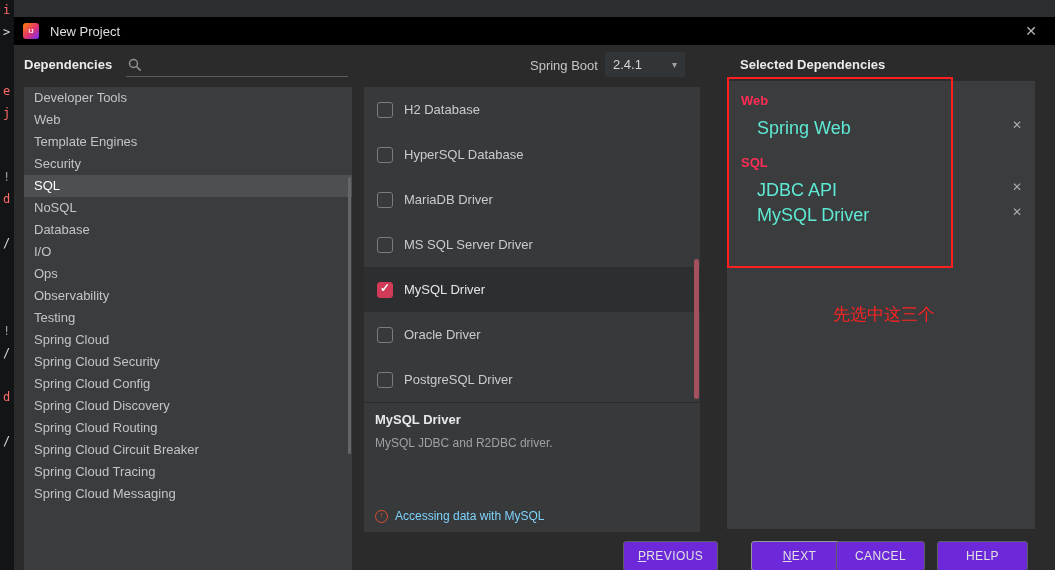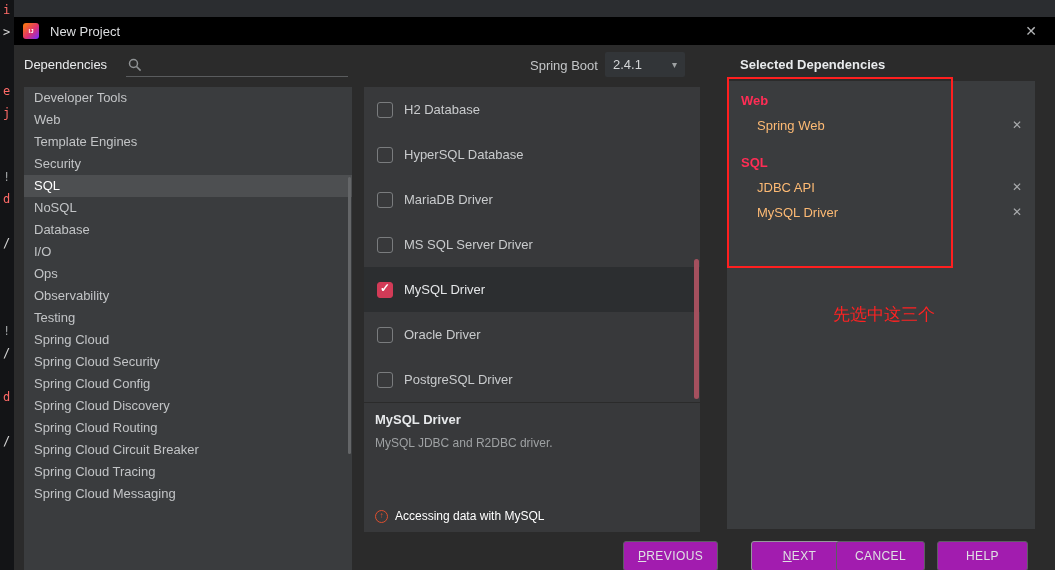--- a/index.html
+++ b/index.html
@@ -16,21 +16,21 @@
   
   .titlebar { position:absolute; left:0; top:0; right:0; height:28px; background:#000; display:flex; align-items:center; }
   .logo { width:16px; height:16px; margin-left:9px; border-radius:3px; flex:none;
           background:linear-gradient(135deg,#f97316 10%,#e0326f 55%,#7b2ff7 95%);
           color:#fff; font-size:6px; font-weight:bold; display:flex; align-items:center; justify-content:center; }
   .win-title { margin-left:11px; color:#dddfe1; font-size:13px; }
   .close { position:absolute; right:18px; top:50%; transform:translateY(-50%); color:#b4b6b8; font-size:14px; cursor:default; }
 
   
   .header { position:absolute; left:0; top:28px; right:0; height:38px; }
-  .deps-label { position:absolute; left:10px; top:12px; font-weight:normal; font-size:13px; color:#e9ebed; }
+  .deps-label { position:absolute; left:10px; top:12px; font-weight:bold; font-size:13px; color:#e9ebed; }
   .search-field { position:absolute; left:112px; top:8px; width:222px; height:24px; border-bottom:1px solid #5a5c5e; display:flex; align-items:center; }
   .search-field svg { margin-left:2px; }
   .sb-label { position:absolute; left:516px; top:13px; font-size:13px; color:#c3c5c7; }
   .version-dd { position:absolute; left:591px; top:7px; width:80px; height:25px; background:#323538; border-radius:2px;
                 color:#d3d5d7; font-size:13px; display:flex; align-items:center; justify-content:space-between; padding:0 8px; }
   .version-dd .arrow { color:#9ea1a3; font-size:10px; }
 
   
   .cats { position:absolute; left:10px; top:70px; width:328px; height:519px; background:#3a3c3e; overflow:hidden; }
   .cat { height:22px; line-height:22px; padding-left:10px; font-size:13px; color:#c2c4c6; white-space:nowrap; }
@@ -48,34 +48,34 @@
   .dep-label { margin-left:11px; font-size:13px; color:#c9cbcd; }
   .dep.selected .dep-label { color:#e4e6e8; }
   .deps-sb { position:absolute; right:1px; top:172px; width:5px; height:140px; background:#a4505e; border-radius:3px; }
 
   .detail { position:absolute; left:0; right:0; top:315px; bottom:0; border-top:1px solid #2b2b2b; }
   .detail-title { margin:9px 0 0 11px; font-weight:bold; font-size:13px; color:#e7e9eb; }
   .detail-desc { margin:9px 0 0 11px; font-size:12px; color:#9ea1a3; }
   .guide { position:absolute; left:11px; bottom:9px; display:flex; align-items:center; }
   .guide-icon { width:13px; height:13px; border-radius:50%; border:1.5px solid #df4f2e; color:#df4f2e;
                 font-size:8px; line-height:10px; display:flex; align-items:center; justify-content:center; flex:none; }
-  .guide-label { margin-left:7px; font-size:12px; color:#ffffff; }
+  .guide-label { margin-left:7px; font-size:12px; color:#7dd3fc; }
 
   
   .sel-title { position:absolute; left:726px; top:40px; font-weight:bold; font-size:13px; color:#e9ebed; }
   .sel-panel { position:absolute; left:713px; top:64px; width:308px; height:448px; background:#3a3c3e; }
   .group { position:absolute; left:14px; font-weight:bold; font-size:13px; color:#ff2d55; }
-  .sel-item-label { position:absolute; left:30px; font-size:13px; color:#fdba74; }
+  .sel-item-label { position:absolute; left:30px; font-size:18px; color:#5eead4; }
   .remove { position:absolute; left:283px; width:14px; text-align:center; font-size:12px; color:#a9abad; cursor:default; }
   .red-box { position:absolute; left:713px; top:60px; width:226px; height:191px; border:2px solid #ff1f1f; pointer-events:none; }
   .annot { position:absolute; left:106px; top:222px; font-size:17px; color:#ff2222; white-space:nowrap; }
 
   
   .footer { position:absolute; left:0; right:0; top:518px; height:40px; }
-  .btn { position:absolute; top:6px; height:30px; background:#a21caf; border:1px solid #5c5f61; border-radius:3px;
+  .btn { position:absolute; top:6px; height:30px; background:#6d28d9; border:1px solid #5c5f61; border-radius:3px;
          color:#dfe1e3; font-size:12px; letter-spacing:0.4px; display:flex; align-items:center; justify-content:center; cursor:default; }
   .btn span { display:block; }
   .btn.mn span::first-letter { text-decoration:underline; }
   .btn-prev { left:609px; width:95px; }
   .btn-next { left:713px; width:97px; border-color:#95989b;margin-left:24px; }
   .btn-cancel { left:822px; width:89px; }
   .btn-help { left:923px; width:91px; }
 </style>
 </head>
 <body>

